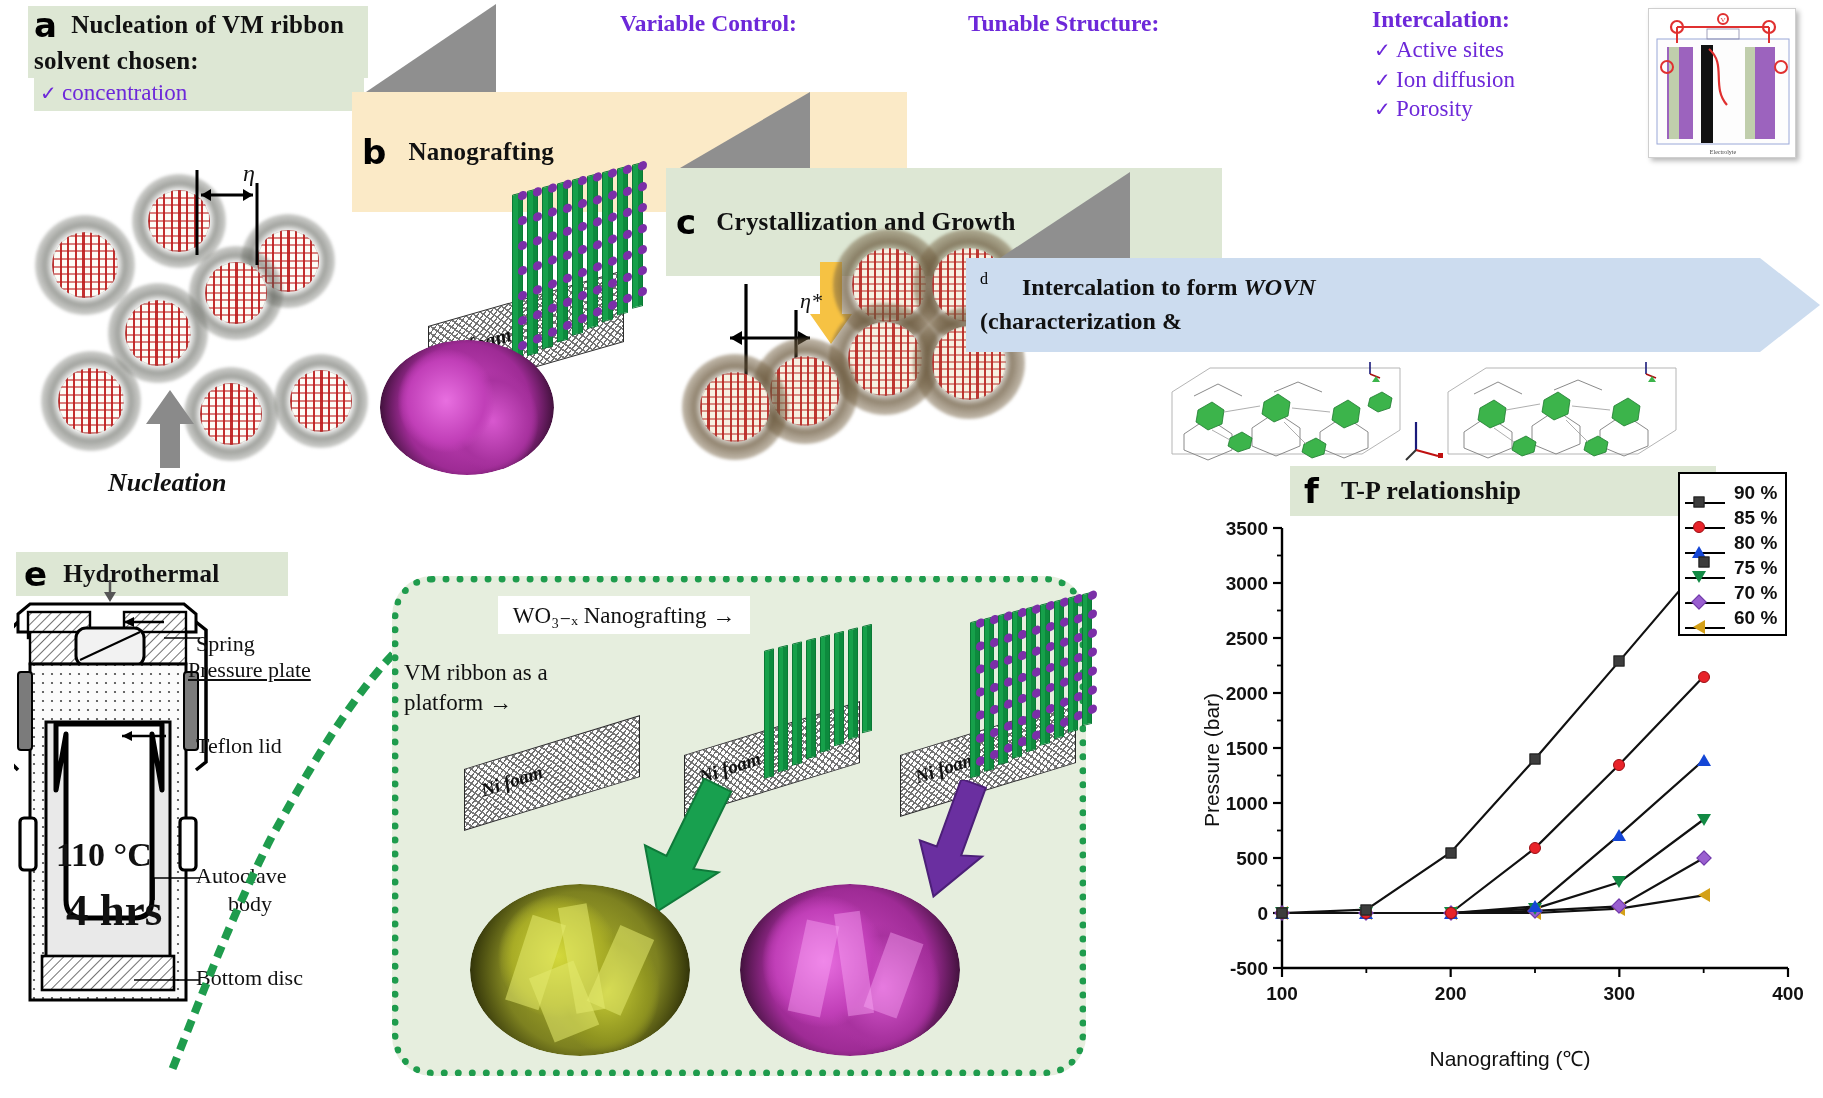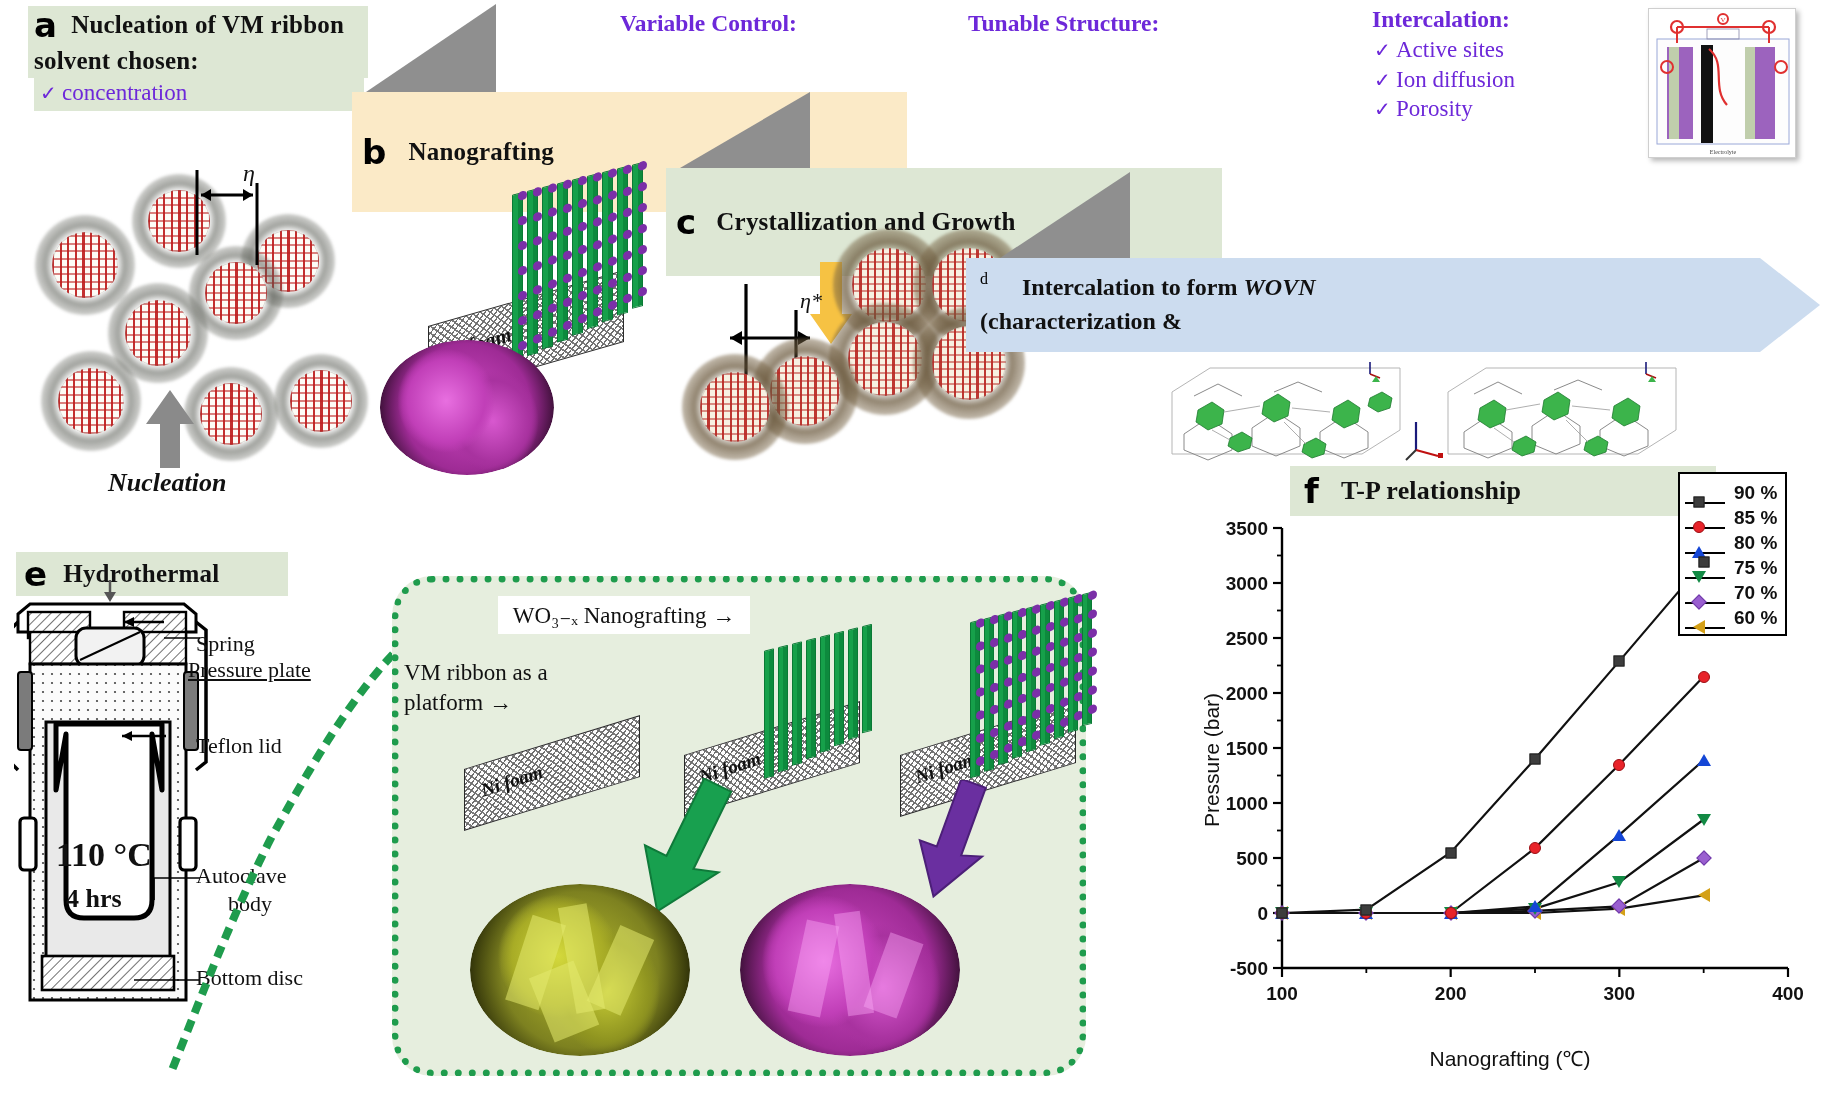--- a/index.html
+++ b/index.html
@@ -517,21 +517,21 @@
 </svg>
 
 <div class="ac-label" style="left:196px; top:632px;">Spring</div>
 <div class="ac-label" style="left:188px; top:658px;text-decoration:underline;">Pressure plate</div>
 <div class="ac-label" style="left:196px; top:734px;">Teflon lid</div>
 <div class="ac-label" style="left:196px; top:864px;">Autoclave</div>
 <div class="ac-label" style="left:228px; top:892px;">body</div>
 <div class="ac-label" style="left:196px; top:966px;">Bottom disc</div>
 
 <div class="abs" style="left:56px; top:836px; font-size:34px; font-weight:bold; color:#111;">110 °C</div>
-<div class="abs" style="left:66px; top:884px; font-size:26px; font-weight:bold; color:#111;">4 hrs</div>
+<div class="abs" style="left:66px; top:884px; font-size:45px; font-weight:bold; color:#111;">4 hrs</div>
 
 <svg class="abs" style="left:120px; top:600px; width:340px; height:480px;">
   <path d="M330,4 C250,60 200,150 150,240 C110,320 80,400 52,470" fill="none" stroke="#1f9c4d" stroke-width="8" stroke-linecap="square" stroke-dasharray="4 16"></path>
 </svg>
 
 <div class="dashbox" style="left:392px; top:576px; width:694px; height:500px;"></div>
 
 <div class="abs" style="left:498px; top:596px; width:252px; height:38px; background:#fff; display:flex; align-items:center; justify-content:center;">
   <span style="font-size:23px; color:#111;">WO₃₋ₓ Nanografting →</span>
 </div>

